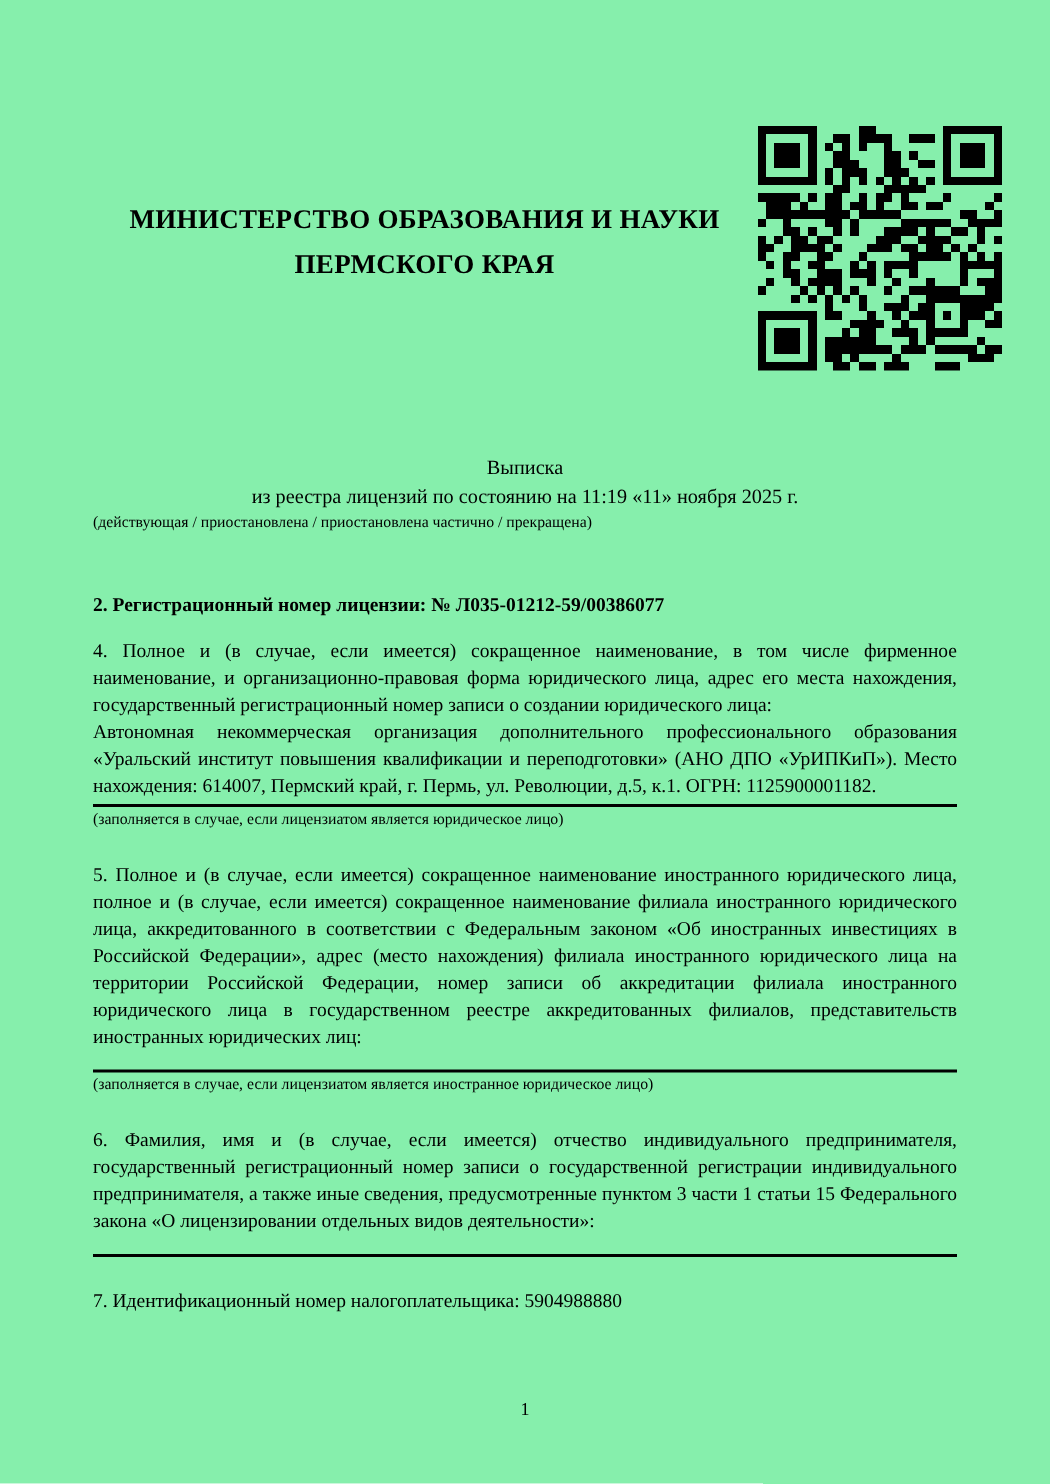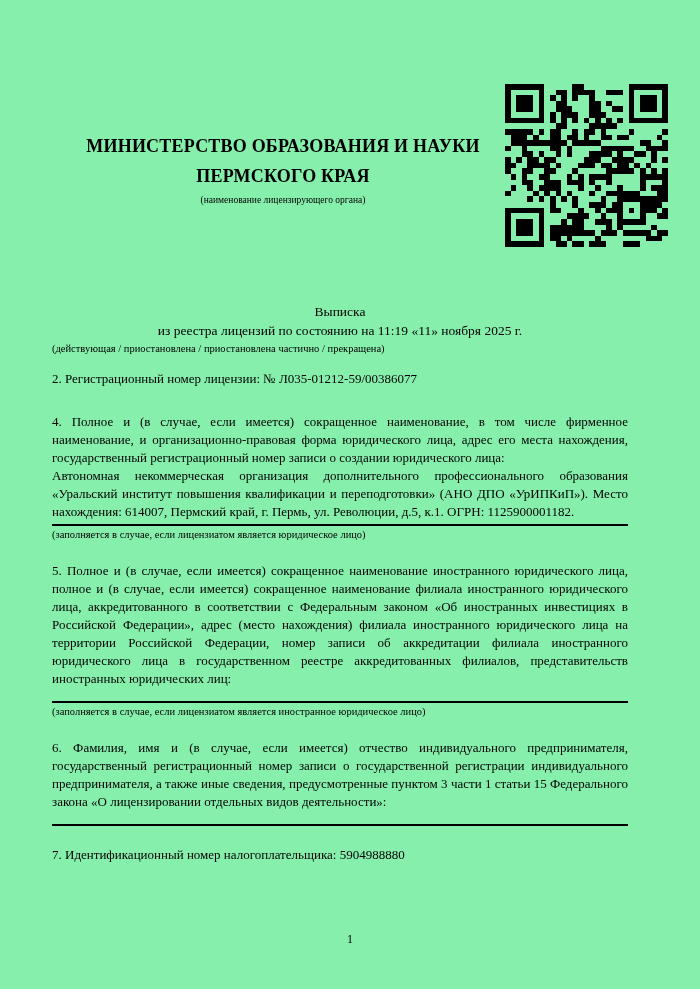--- a/index.html
+++ b/index.html
@@ -40,21 +40,21 @@
   .qr-wrap {
     position: absolute;
     top: 84px;
     right: 32px;
     width: 163px;
     height: 163px;
   }
   
   .content {
     position: absolute;
-    left: 52px;
+    left: 62px;
     top: 0;
     width: 576px;
   }
   .doc-title {
     margin-top: 302px;
     text-align: center;
     font-size: 13.5px;
     line-height: 19px;
   }
   .item {
@@ -68,23 +68,23 @@
     font-size: 10.5px;
     line-height: 14px;
     text-align: left;
   }
   .fill-rule {
     border-top: 2px solid #000000;
     height: 0;
   }
   .mt-item1   { margin-top: 35px; }
   .mt-note1   { margin-top: 2px; }
-  .mt-item2   { margin-top: 14px; }
+  .mt-item2   { margin-top: 38px; font-weight: bold; }
   .mt-item3   { margin-top: 14px; }
-  .mt-item4   { margin-top: 25px; }
+  .mt-item4   { margin-top: 13px; }
   .mt-rule4   { margin-top: 3px; }
   .mt-note4   { margin-top: 2px; }
   .mt-item5   { margin-top: 20px; }
   .mt-rule5   { margin-top: 13px; }
   .mt-note5   { margin-top: 2px; }
   .mt-item6   { margin-top: 20px; }
   .mt-rule6   { margin-top: 13px; }
   .mt-note6   { margin-top: 2px; }
   .mt-item7   { margin-top: 20px; }
   .page-number {
@@ -97,21 +97,20 @@
   }
 </style>
 </head>
 <body>
 
 <div class="page">
 
   <div class="ministry-block">
     <div class="ministry-line">МИНИСТЕРСТВО ОБРАЗОВАНИЯ И НАУКИ</div>
     <div class="ministry-line">ПЕРМСКОГО КРАЯ</div>
-    <div class="ministry-note">(наименование лицензирующего органа)</div>
   </div>
 
   <div class="qr-wrap">
     <svg id="qr-svg" viewBox="0 0 29 29" width="163" height="163" shape-rendering="crispEdges" fill="#000000">
         <rect x="0" y="0" width="1" height="1"></rect>
         <rect x="1" y="0" width="1" height="1"></rect>
         <rect x="2" y="0" width="1" height="1"></rect>
         <rect x="3" y="0" width="1" height="1"></rect>
         <rect x="4" y="0" width="1" height="1"></rect>
         <rect x="5" y="0" width="1" height="1"></rect>

